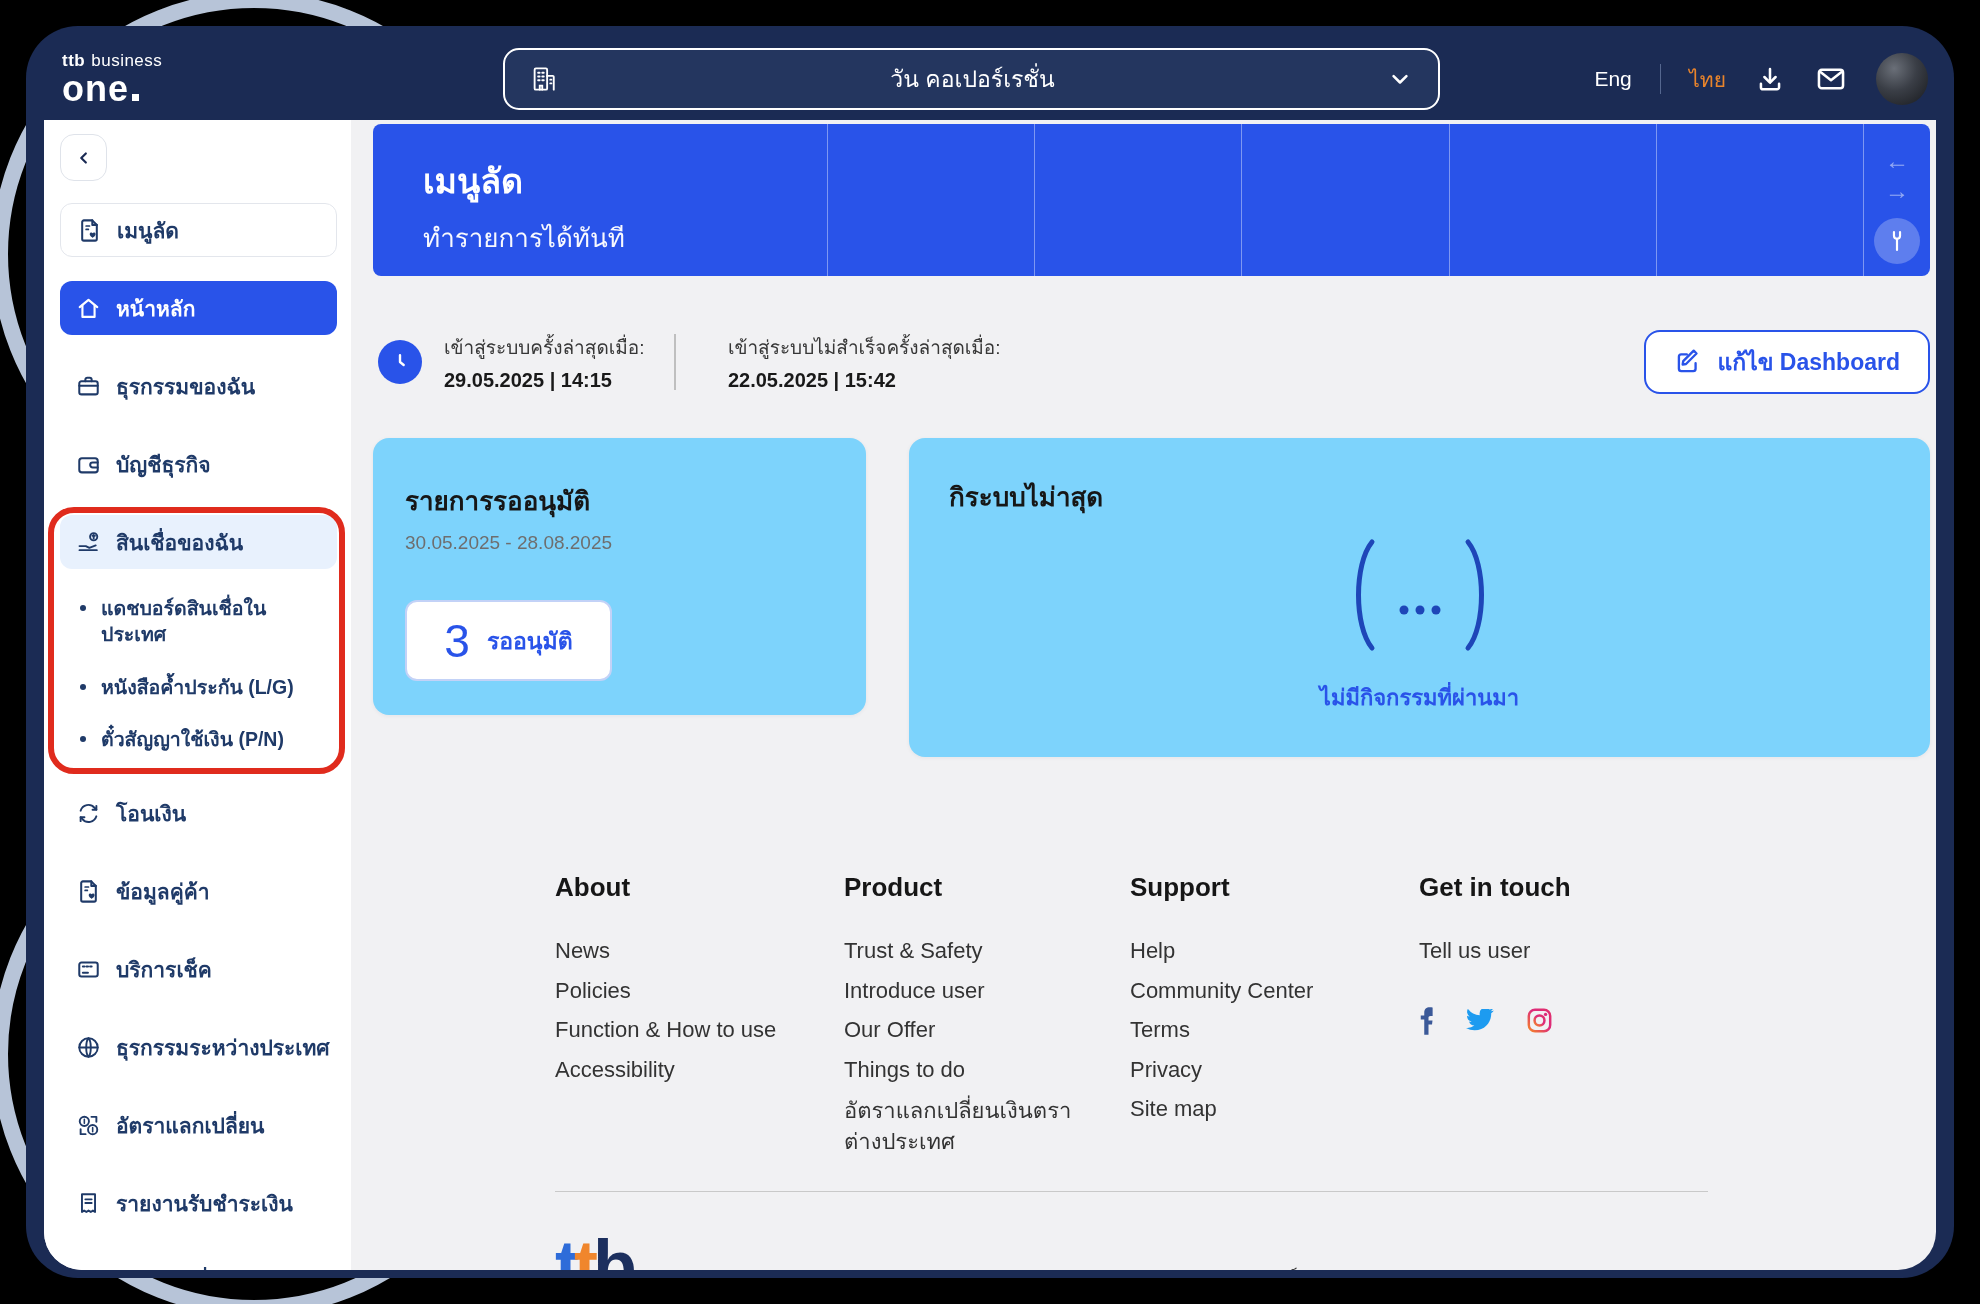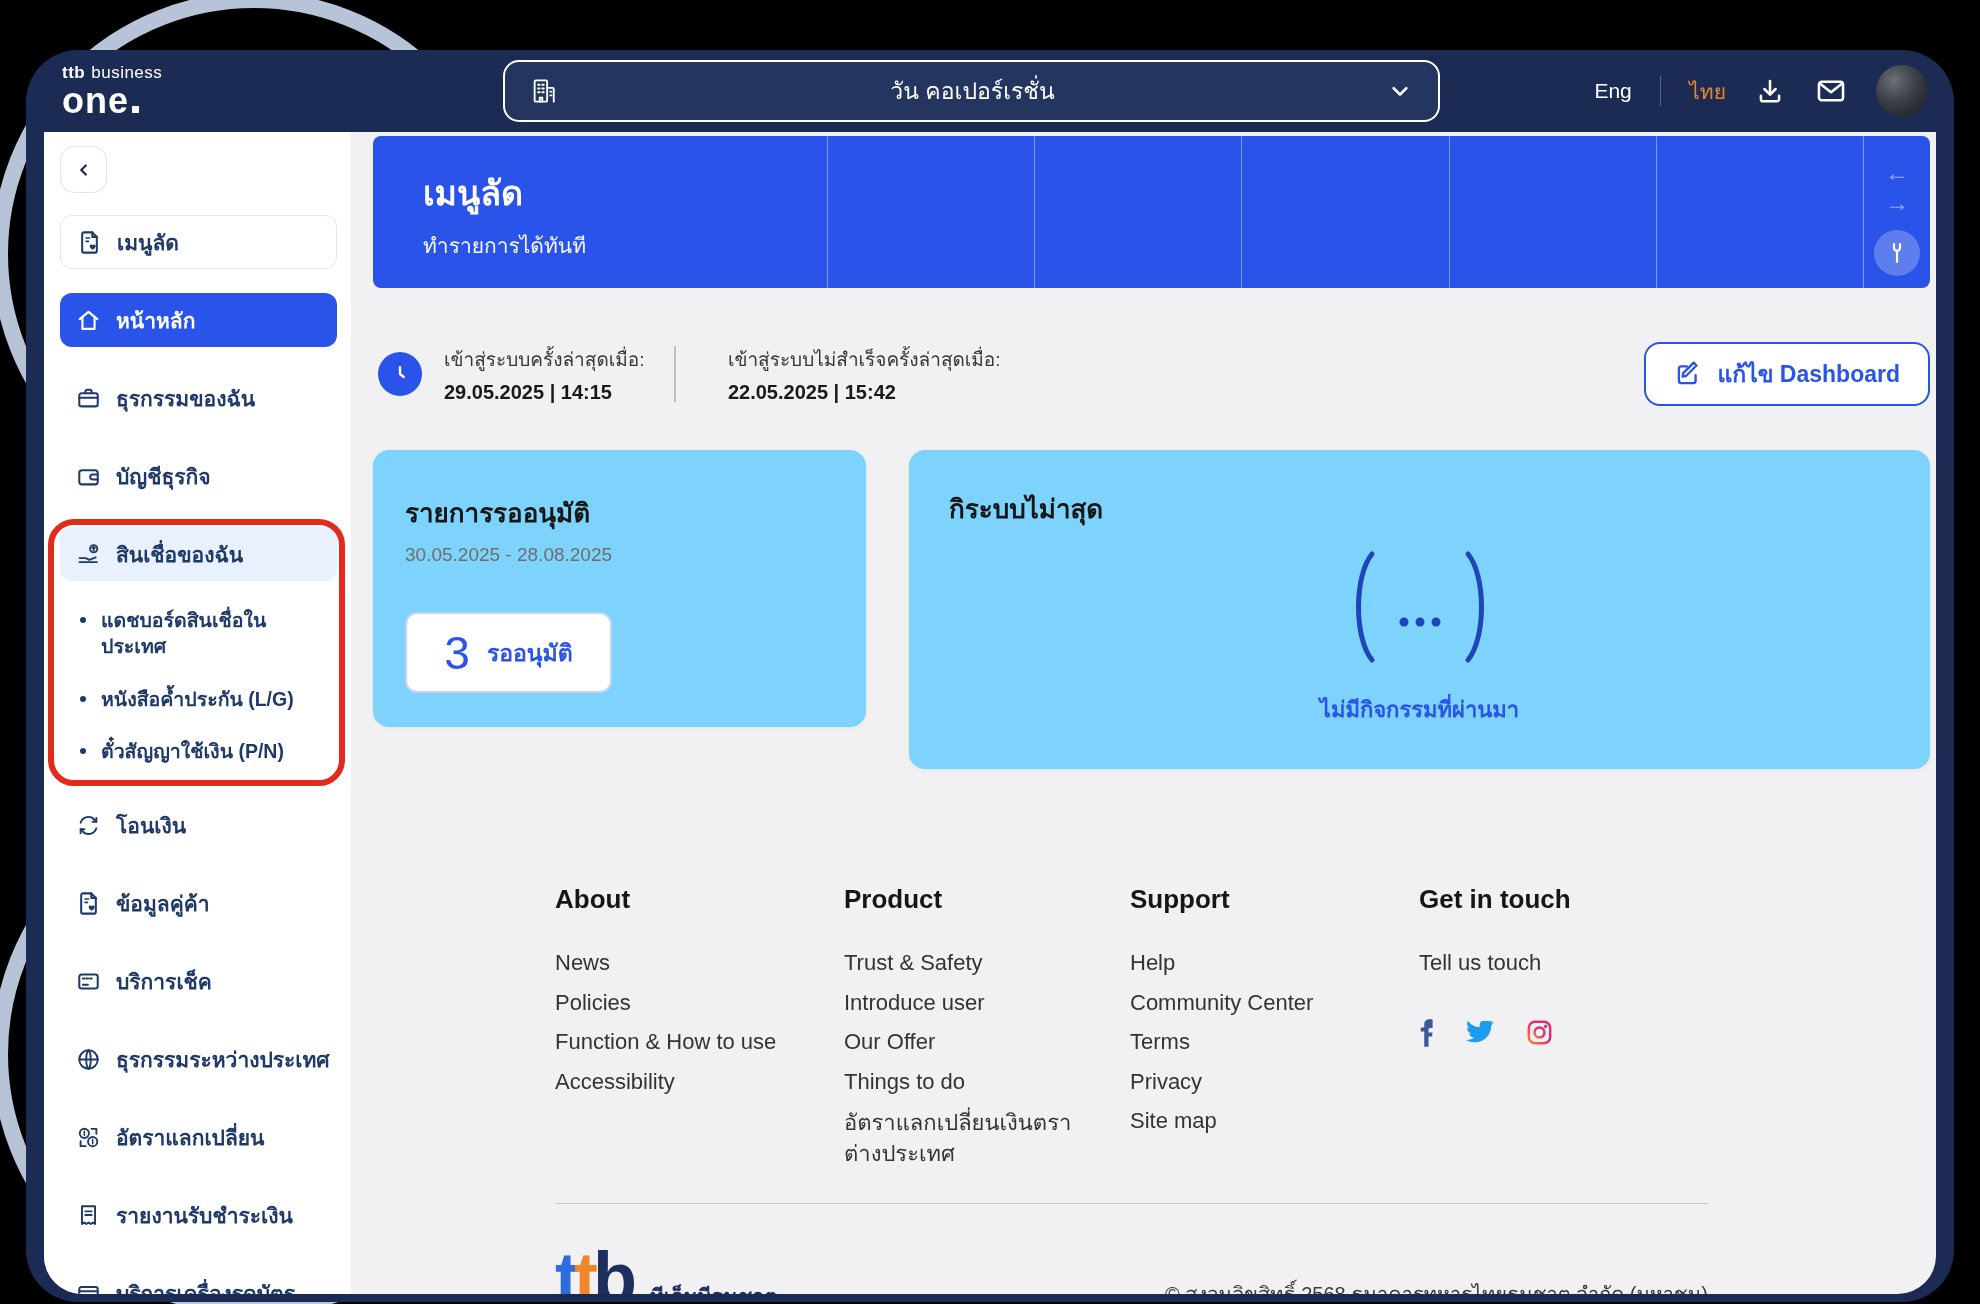--- a/index.html
+++ b/index.html
@@ -6,21 +6,21 @@
     font-family:"Liberation Sans",sans-serif;-webkit-font-smoothing:antialiased;}
   *{box-sizing:border-box;}
 
   
   .arc{position:absolute;width:524px;height:524px;border:16px solid #b7c4d8;border-radius:50%;z-index:0;}
   .arc-tl{left:-8px;top:-8px;}
   .arc-bl{left:-8px;bottom:-12px;}
 
   
   .app{position:absolute;left:26px;top:26px;width:1928px;height:1252px;background:#1b2b54;
-    border-radius:52px;overflow:hidden;z-index:1;display:flex;flex-direction:column;padding:0 18px 8px 18px;margin-top:24px;}
+    border-radius:52px;overflow:hidden;z-index:1;display:flex;flex-direction:column;padding:12px 18px 8px 18px;}
 
   
   .header{height:82px;flex:0 0 82px;display:flex;align-items:center;position:relative;padding:0 8px 0 18px;color:#fff;}
   .brand{line-height:1;}
   .brand .line1{font-size:17px;letter-spacing:.5px;}
   .brand .line1 b{font-weight:800;margin-right:6px;}
   .brand .line2{font-size:36px;font-weight:800;letter-spacing:1px;margin-top:2px;}
   .brand .dot{display:inline-block;width:7px;height:7px;background:#fff;margin-left:3px;}
   .company-select{position:absolute;left:459px;top:10px;width:937px;height:62px;background:#24365f;
     border:2.5px solid #fff;border-radius:16px;display:flex;align-items:center;padding:0 24px;cursor:pointer;}
@@ -53,21 +53,21 @@
   .subnav{padding-left:20px;}
   .sub-item{display:flex;gap:15px;margin-top:26px;color:#1f3a68;font-size:19.5px;font-weight:600;line-height:1.35;cursor:pointer;}
   .bullet{width:6px;height:6px;border-radius:50%;background:#1f3a68;margin-top:10px;flex:0 0 auto;}
 
   
   .main{flex:1;padding:4px 6px 0 22px;overflow:hidden;}
 
   .banner{height:152px;background:#2953e9;border-radius:8px;display:flex;color:#fff;overflow:hidden;}
   .banner-title-slot{width:454px;flex:0 0 454px;padding:30px 0 0 50px;}
   .banner-title-slot h1{margin:0;font-size:34px;font-weight:800;}
-  .banner-title-slot p{margin:9px 0 0;font-size:21px;font-weight:400;opacity:.97;}
+  .banner-title-slot p{margin:9px 0 0;font-size:26px;font-weight:400;opacity:.97;}
   .banner-slot{flex:1;border-left:1.5px solid rgba(255,255,255,.4);}
   .banner-controls{flex:0 0 67px;border-left:1.5px solid rgba(255,255,255,.4);display:flex;flex-direction:column;
     align-items:center;padding-top:22px;}
   .arrow-btn{color:rgba(255,255,255,.5);font-size:24px;line-height:30px;cursor:pointer;}
   .wrench-btn{width:46px;height:46px;border-radius:50%;background:rgba(255,255,255,.25);display:flex;
     align-items:center;justify-content:center;margin-top:12px;cursor:pointer;}
 
   .login-row{margin-top:54px;display:flex;align-items:center;padding-left:5px;min-height:64px;}
   .clock-badge{width:44px;height:44px;border-radius:50%;background:#2953e9;display:flex;align-items:center;justify-content:center;}
   .login-block{margin-left:22px;}
@@ -427,21 +427,21 @@
           <div class="fcol">
             <h3>Support</h3>
             <div class="flink">Help</div>
             <div class="flink">Community Center</div>
             <div class="flink">Terms</div>
             <div class="flink">Privacy</div>
             <div class="flink">Site map</div>
           </div>
           <div class="fcol">
             <h3>Get in touch</h3>
-            <div class="flink">Tell us touch</div>
+            <div class="flink">Tell us user</div>
             <div class="social-row">
               <span class="sicon">
                 <svg width="15" height="28" viewBox="0 0 12 22" fill="#3b5998">
                     <path d="M7.6 22v-8.2h2.8l.4-3.2H7.6V8.5c0-.9.3-1.6 1.7-1.6h1.6V.2C10.6.1 9.6 0 8.5 0 6 0 4.2 1.5 4.2 4.2v2.4H1.4v3.2h2.8V22z"></path>
                   </svg>
               </span>
               <span class="sicon">
                 <svg width="28" height="24" viewBox="0 0 24 20" fill="#1d9bf0">
                     <path d="M23.9.9a10 10 0 0 1-2.8.8A4.9 4.9 0 0 0 23.3-1c-.9.6-2 1-3.1 1.2A4.9 4.9 0 0 0 11.7 4a4.6 4.6 0 0 0 .1 1.1A13.9 13.9 0 0 1 1.6-.4 4.9 4.9 0 0 0 3.1 6.1a4.9 4.9 0 0 1-2.2-.6v.1a4.9 4.9 0 0 0 3.9 4.8 5 5 0 0 1-2.2.1 4.9 4.9 0 0 0 4.6 3.4A9.9 9.9 0 0 1 0 15.9 13.9 13.9 0 0 0 7.6 18c9 0 14-7.5 14-14v-.6A10 10 0 0 0 23.9.9z"></path>
                   </svg>

